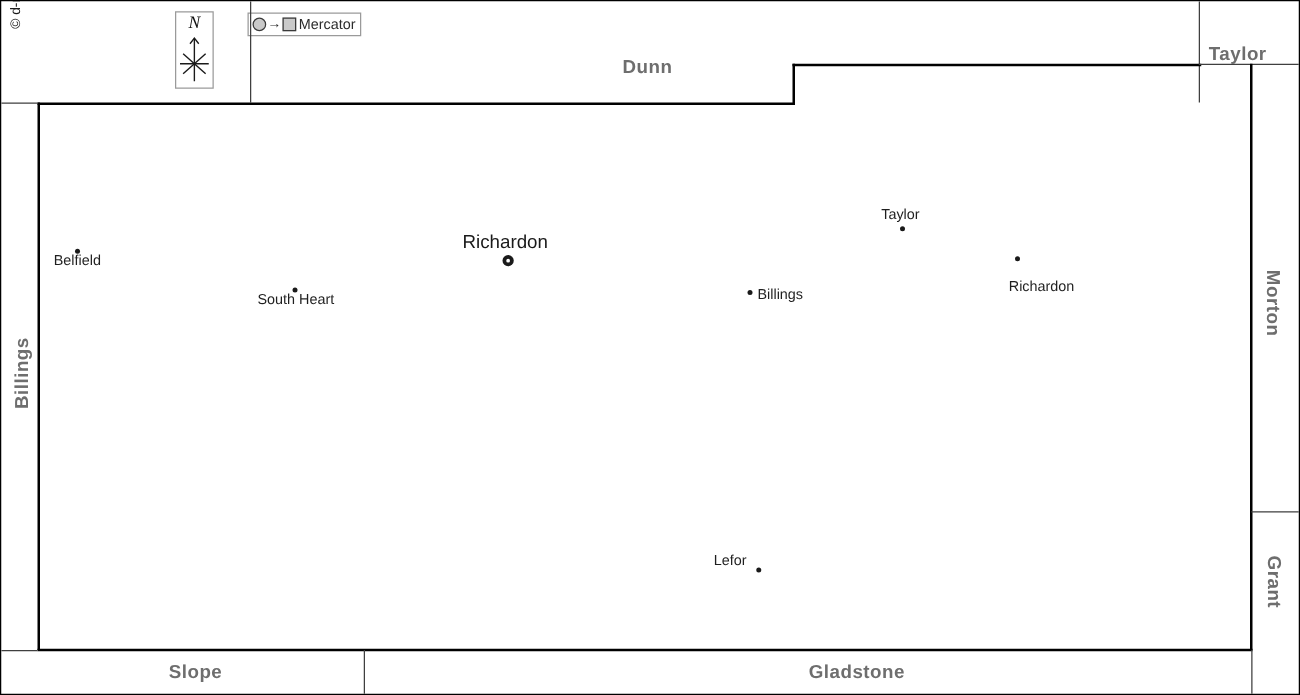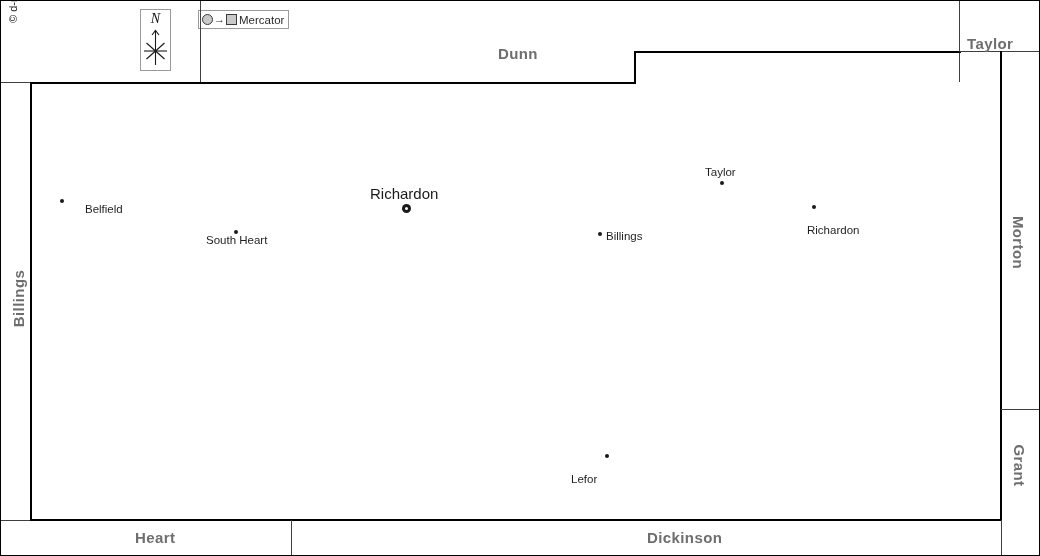--- a/index.html
+++ b/index.html
@@ -252,38 +252,38 @@
   <div class="county" style="left:497px; top:44px;">Dunn</div>
 
   <div class="county" style="left:966px; top:34px;">Taylor</div>
 
   <div class="county vert-down" style="left:987px; top:233px; width:60px; text-align:center;">Morton</div>
 
   <div class="county vert-down" style="left:996px; top:456px; width:44px; text-align:center;">Grant</div>
 
   <div class="county vert-up" style="left:-12px; top:289px; width:58px; text-align:center;">Billings</div>
 
-  <div class="county" style="left:134px; top:528px;">Heart</div>
-
-  <div class="county" style="left:646px; top:528px;">Dickinson</div>
+  <div class="county" style="left:134px; top:528px;">Slope</div>
+
+  <div class="county" style="left:646px; top:528px;">Gladstone</div>
 
   <div class="city-dot" style="left:59px; top:198px;"></div>
-  <div class="city-label" style="left:42px; top:202px;margin-left:42px;">Belfield</div>
+  <div class="city-label" style="left:42px; top:202px;">Belfield</div>
 
   <div class="city-dot" style="left:233px; top:229px;"></div>
   <div class="city-label" style="left:205px; top:233px;">South Heart</div>
 
   <div class="city-label big" style="left:369px; top:184px;">Richardon</div>
   <div class="city-dot capital" style="left:401px; top:203px;"></div>
 
   <div class="city-label" style="left:704px; top:165px;">Taylor</div>
   <div class="city-dot" style="left:719px; top:180px;"></div>
 
   <div class="city-dot" style="left:597px; top:231px;"></div>
   <div class="city-label" style="left:605px; top:229px;">Billings</div>
 
   <div class="city-label" style="left:806px; top:189px;margin-top:34px;">Richardon</div>
   <div class="city-dot" style="left:811px; top:204px;"></div>
 
-  <div class="city-label" style="left:570px; top:472px;">Lefor</div>
+  <div class="city-label" style="left:570px; top:442px;">Lefor</div>
   <div class="city-dot" style="left:604px; top:453px;"></div>
 
 </div>
 
 </body></html>

